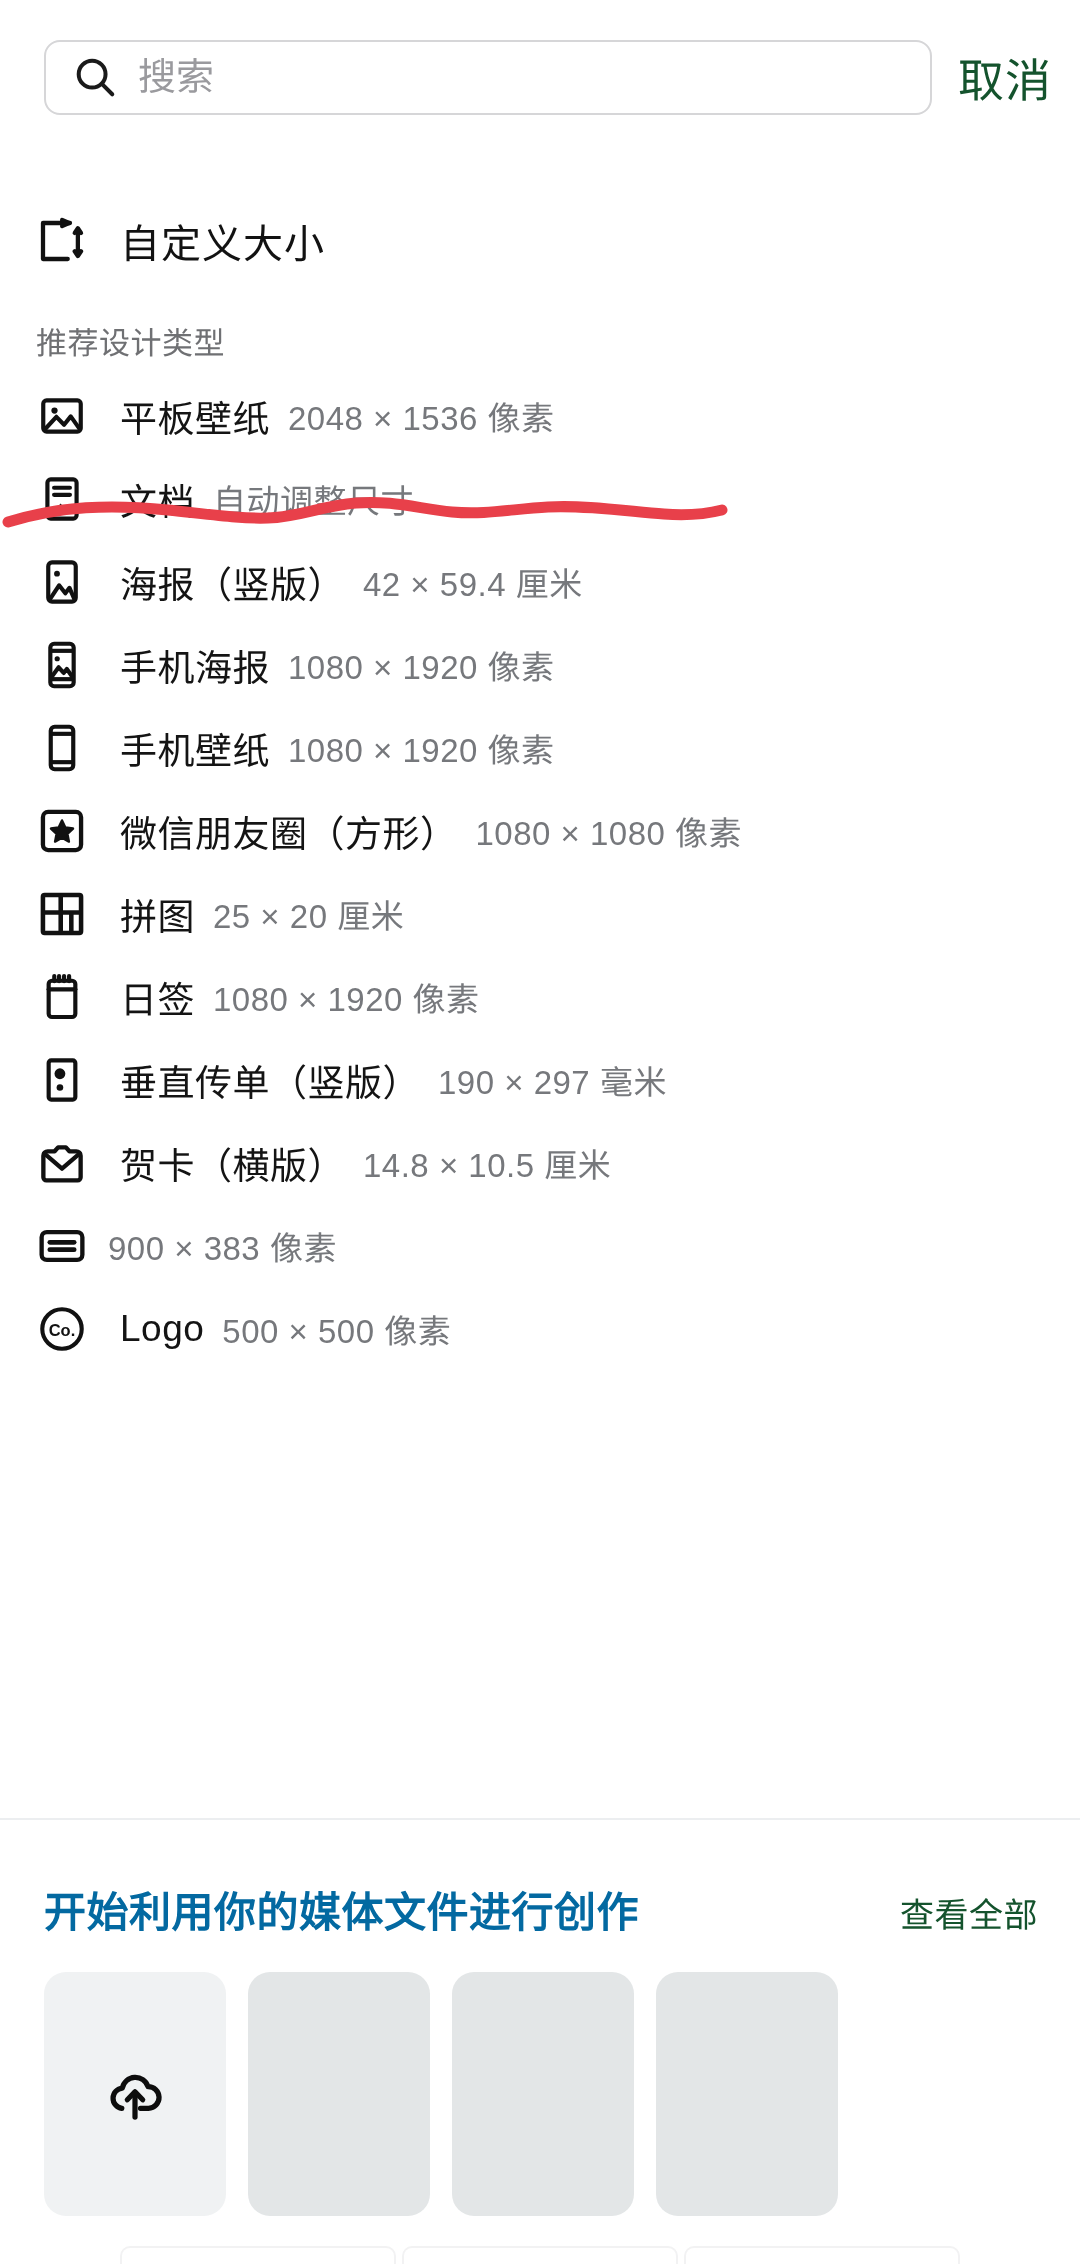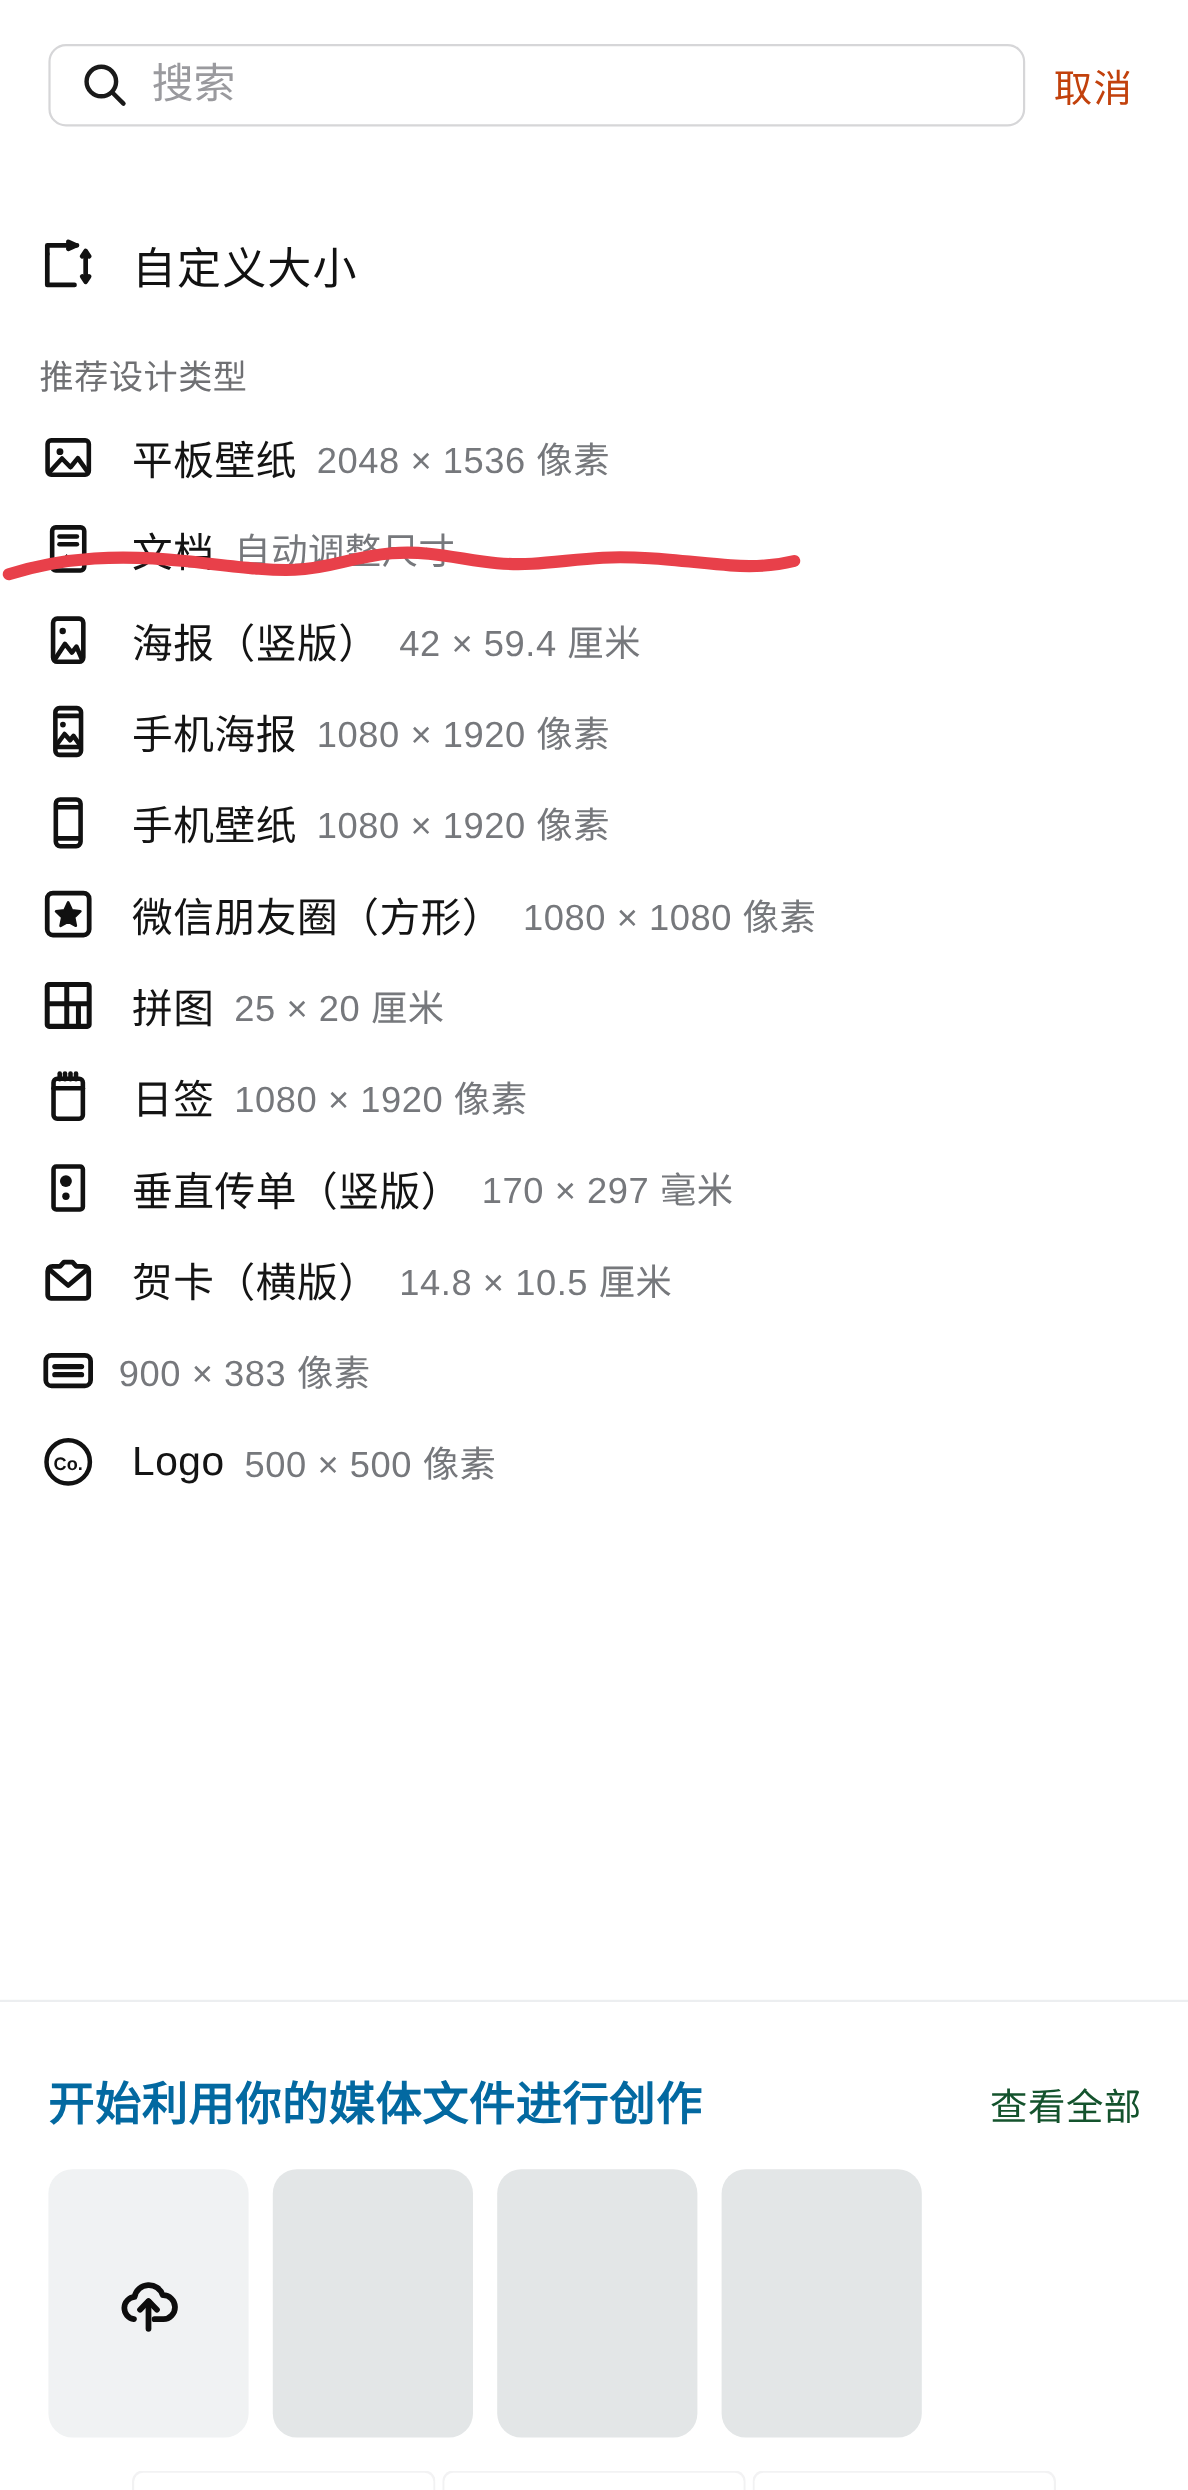--- a/index.html
+++ b/index.html
@@ -43,22 +43,22 @@
     font-family: "Liberation Sans", "DejaVu Sans", sans-serif;
     font-size: 38px;
     color: #1a1a1a;
     margin-left: 20px;
     width: 700px;
     height: 60px;
   }
   .search-input::placeholder { color: #9a9a9e; }
   .cancel-btn {
     margin-left: 26px;
-    font-size: 35px;
-    color: #c2410c;
+    font-size: 46px;
+    color: #14532d;
     letter-spacing: 1px;
     white-space: nowrap;
     background: none; border: none; cursor: pointer;
     font-family: "Liberation Sans", "DejaVu Sans", sans-serif;
   }
 
   
   .custom-size-row {
     position: absolute;
     top: 196px; left: 0;
@@ -336,21 +336,21 @@
 
     <div class="design-item">
       <span class="di-icon">
         <svg width="50" height="50" viewBox="0 0 24 24" fill="none" stroke="#111" stroke-width="2" stroke-linejoin="round">
           <rect x="5.6" y="2.6" width="12.8" height="18.8" rx="1.2"></rect>
           <circle cx="11.0" cy="9.0" r="2.6" fill="#111" stroke="none"></circle>
           <circle cx="11.0" cy="15.6" r="1.6" fill="#111" stroke="none"></circle>
         </svg>
       </span>
       <span class="di-label">垂直传单（竖版）</span>
-      <span class="di-dim">170 × 297 毫米</span>
+      <span class="di-dim">190 × 297 毫米</span>
     </div>
 
     <div class="design-item">
       <span class="di-icon">
         <svg width="52" height="52" viewBox="0 0 24 24" fill="none" stroke="#111" stroke-width="2" stroke-linejoin="round">
           <path d="M3.4 8.6 C3.4 7.4 4.3 6.6 5.4 6.6 L8.6 6.6 L10.2 4.8 L13.8 4.8 L15.4 6.6 L18.6 6.6 C19.7 6.6 20.6 7.4 20.6 8.6 L20.6 18.6 C20.6 19.4 20 20 19.2 20 L4.8 20 C4 20 3.4 19.4 3.4 18.6 Z"></path>
           <path d="M3.8 7.6 L12 14.6 L20.2 7.6" stroke-linecap="round"></path>
         </svg>
       </span>
       <span class="di-label">贺卡（横版）</span>

